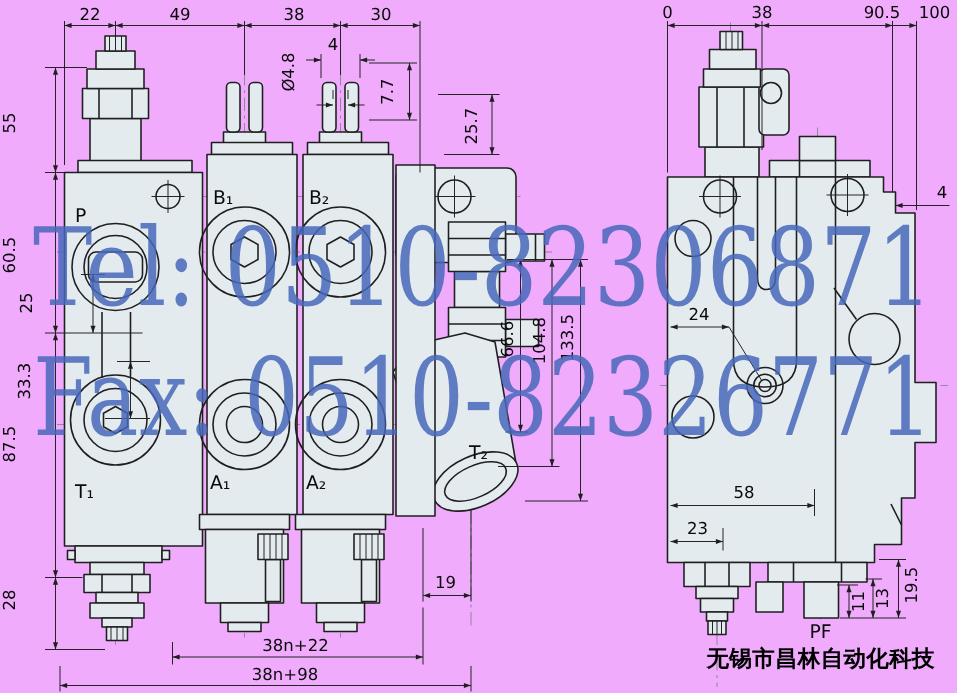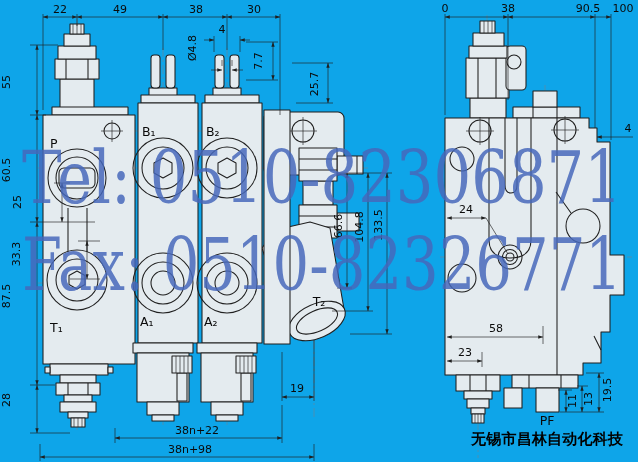--- a/index.html
+++ b/index.html
@@ -1,16 +1,16 @@
 <!DOCTYPE html>
 <html><head>
 <meta charset="utf-8">
 <style>
   html,body{margin:0;padding:0;background:#fff;}
-  #stage{position:relative;width:638px;height:462px;background:#0ea5e9;overflow:hidden;
+  #stage{position:relative;width:638px;height:462px;background:#f0abfc;overflow:hidden;
          font-family:"DejaVu Sans","Liberation Sans",sans-serif;}
   svg{position:absolute;left:0;top:0;}
   .body{fill:#e4ebef;stroke:#1f1f1f;stroke-width:1.05;stroke-linejoin:round;}
   .ln{fill:none;stroke:#1f1f1f;stroke-width:1.05;stroke-linejoin:round;}
   .dm{fill:none;stroke:#1f1f1f;stroke-width:0.65;}
   .cl{fill:none;stroke:#7a8288;stroke-width:0.55;stroke-dasharray:9 3 2 3;}
   .d{font-family:"DejaVu Sans","Liberation Sans",sans-serif;font-size:11px;fill:#0a0a0a;text-anchor:middle;}
   .p{font-family:"DejaVu Sans","Liberation Sans",sans-serif;font-size:12.5px;fill:#0a0a0a;}
   .pm{font-family:"DejaVu Sans","Liberation Sans",sans-serif;font-size:12.5px;fill:#0a0a0a;text-anchor:middle;}
   .wm{font-family:"DejaVu Serif","Liberation Serif",serif;font-size:72px;fill:#4668bb;opacity:0.84;}

